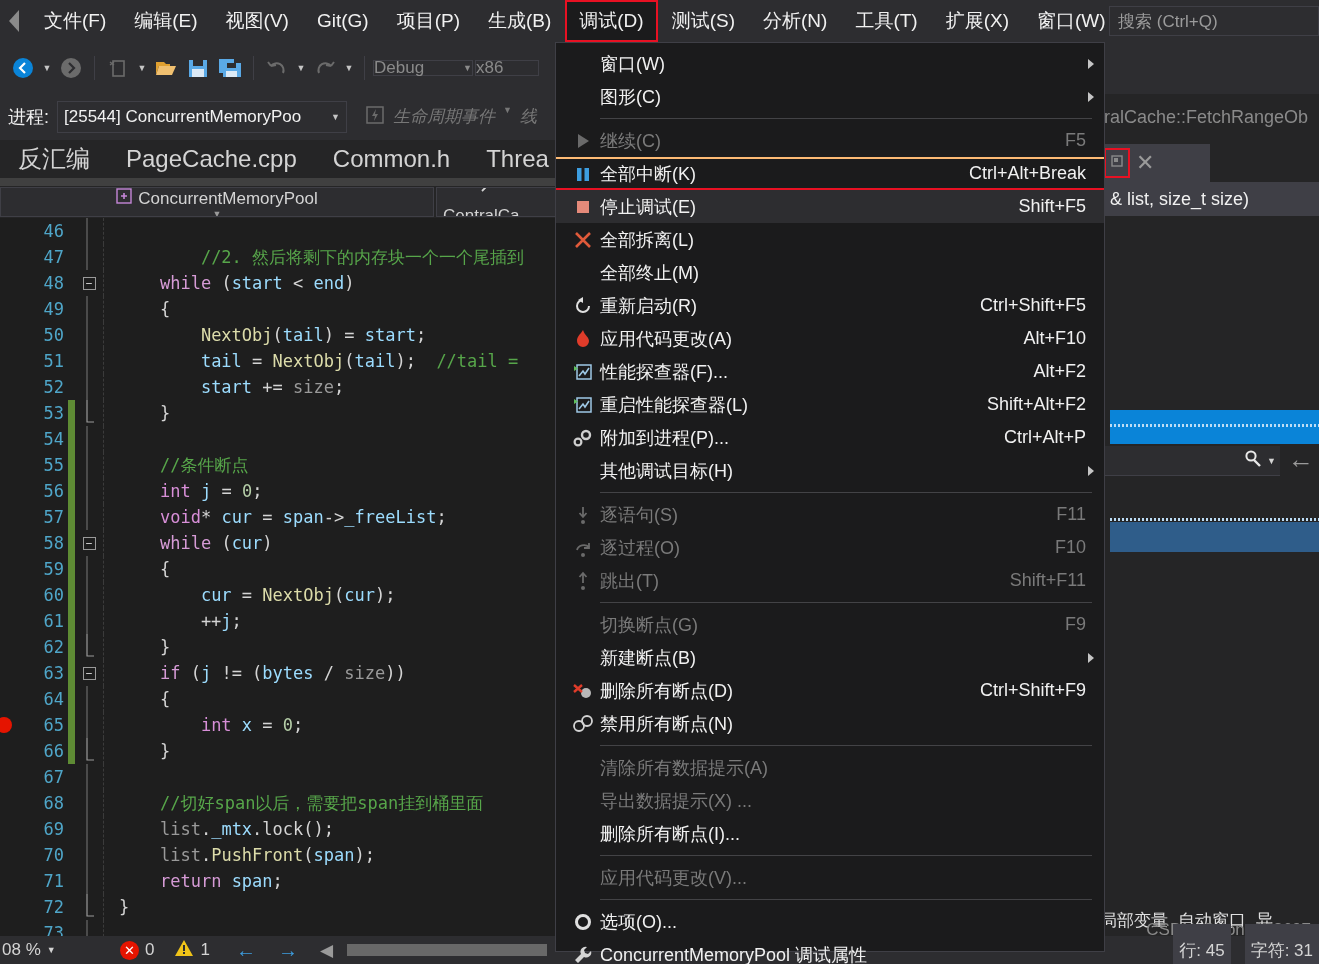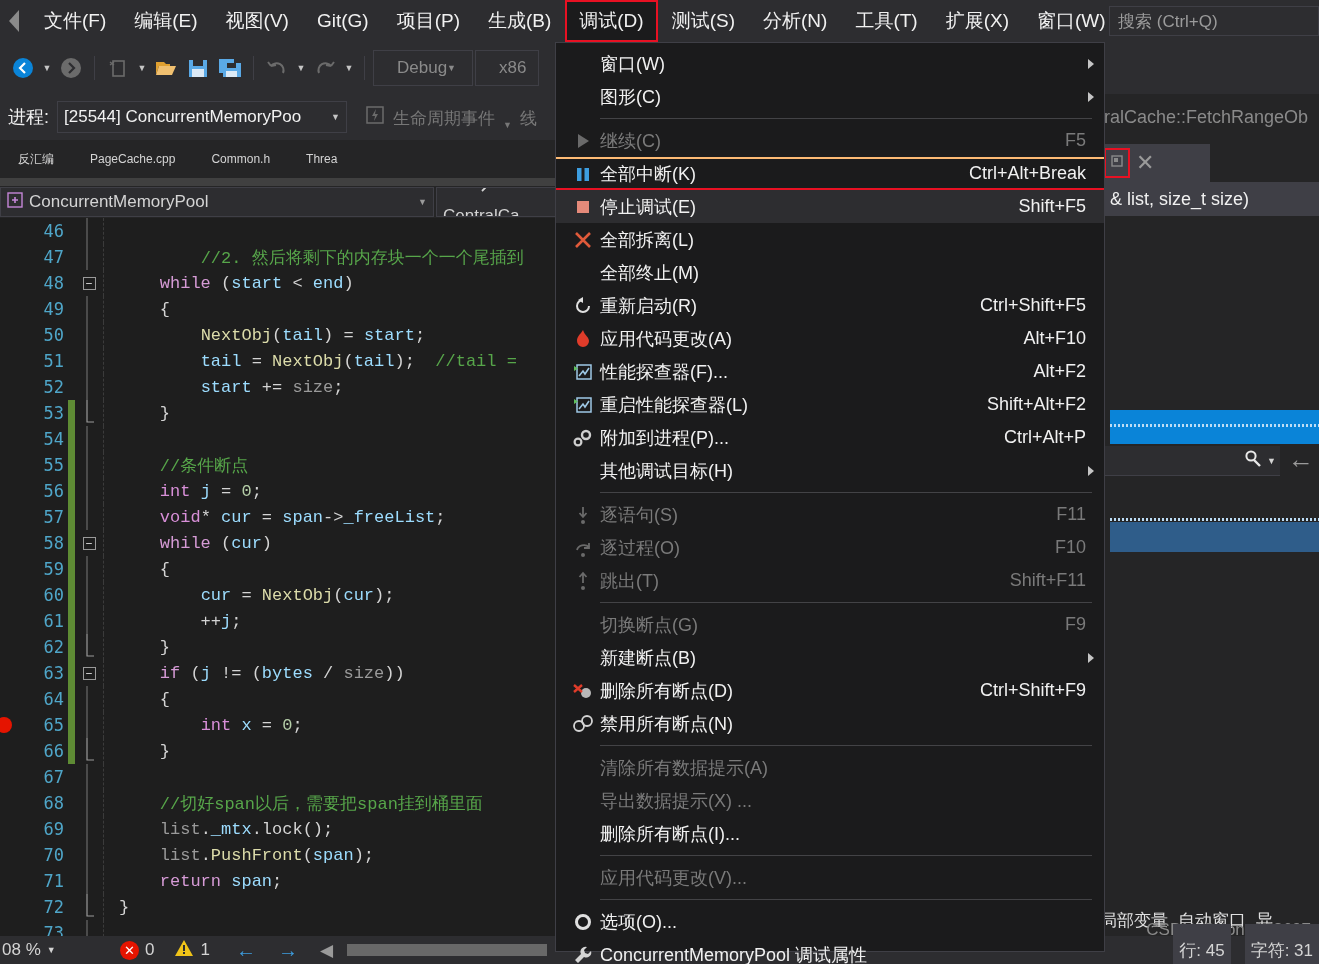--- a/index.html
+++ b/index.html
@@ -40,48 +40,48 @@
   }
   .tb-btn {
     width: 30px; height: 34px; display: flex; align-items: center; justify-content: center;
   }
   .tb-caret {
     width: 14px; height: 34px; display: flex; align-items: center; justify-content: center;
     color: #c5c5c5; font-size: 9px;
   }
   .tb-sep { width: 1px; height: 24px; background: #3f3f46; margin: 0 6px; }
   .tb-combo {
-    height: 36px; border: 1px solid #3f3f46; color: #8a8a8a; font-size: 17px;
-    display: flex; align-items: center; padding: 0 23px; white-space: nowrap;
+    height: 16px; border: 1px solid #3f3f46; color: #8a8a8a; font-size: 17px;
+    display: flex; align-items: center; padding: 0 0; white-space: nowrap;
   }
 
   
   .procbar {
     position: absolute; left: 0; top: 94px; width: 1319px; height: 46px;
     background: #2d2d30; display: flex; align-items: center; padding-left: 8px;
   }
   .proc-label { color: #f1f1f1; font-size: 18px; margin-right: 8px; white-space: nowrap; }
   .proc-combo {
     width: 290px; height: 32px; border: 1px solid #3f3f46; background: #2d2d30;
     color: #f1f1f1; font-size: 17px; display: flex; align-items: center;
     padding: 0 6px; justify-content: space-between; overflow: hidden; white-space: nowrap;
   }
   .proc-extra {
-    display: flex; align-items: flex-end; gap: 8px; margin-left: 18px;
-    color: #777; font-size: 17px; white-space: nowrap;
+    display: flex; align-items: flex-start; gap: 8px; margin-left: 18px;
+    color: #777; font-size: 17px; white-space: nowrap; font-style: italic;
   }
 
   
   .tabrow {
     position: absolute; left: 0; top: 140px; width: 1319px; height: 38px;
     background: #252526; display: flex; align-items: center;
   }
   .ftab {
     height: 38px; display: flex; align-items: center; padding: 0 18px;
-    color: #d4d4d4; font-size: 12px; white-space: nowrap;
+    color: #d4d4d4; font-size: 24px; white-space: nowrap;
   }
 
   
   .navbar {
     position: absolute; left: 0; top: 186px; width: 1319px; height: 32px;
     background: #252526; display: flex; align-items: center;
   }
   .nav-combo {
     height: 30px; border: 1px solid #3f3f46; background: #2d2d30;
     display: flex; align-items: center; padding: 0 6px; color: #d4d4d4;
@@ -111,21 +111,21 @@
   .fold {
     width: 28px; height: 26px; display: flex; align-items: center; justify-content: center;
     flex: none; color: #9a9a9a;
   }
   .fold-box {
     width: 13px; height: 13px; border: 1px solid #9a9a9a; display: flex;
     align-items: center; justify-content: center; font-size: 11px; line-height: 1;
     color: #d4d4d4;
   }
   .indentline { width: 10px; height: 26px; flex: none; border-left: 1px dashed #3b3b3b; }
-  .codetext { padding-left: 6px; font-family: Liberation Mono, monospace; }
+  .codetext { padding-left: 6px; }
   .c-kw { color: #d88fd8; }
   .c-ctl { color: #d69bd6; }
   .c-com { color: #57a64a; }
   .c-id { color: #9cdcfe; }
   .c-fn { color: #dcdcaa; }
   .c-num { color: #b5cea8; }
   .c-pl { color: #d4d4d4; }
   .c-gray { color: #9a9a9a; }
 
   
@@ -377,21 +377,21 @@
       </div>
       <div class="ftab">
         <span>Common.h</span>
       </div>
       <div class="ftab">
         <span>Threa</span>
       </div>
     </div>
 
   <div class="navbar">
-    <div class="nav-combo" style="width:434px;justify-content:space-between;">
+    <div class="nav-combo" style="width:434px;justify-content:space-between;flex-direction:column;">
       <span style="display:flex;align-items:center;gap:6px;">
         <span>
           <svg width="16" height="16" viewBox="0 0 16 16">
               <rect x="1" y="1" width="14" height="14" fill="none" stroke="#c586d8" stroke-width="1.4"></rect>
               <path d="M5 8h6M8 5v6" stroke="#c586d8" stroke-width="1.6"></path>
             </svg>
         </span>
         <span>ConcurrentMemoryPool</span>
       </span>
       <span style="font-size:9px;color:#9a9a9a">▼</span>

